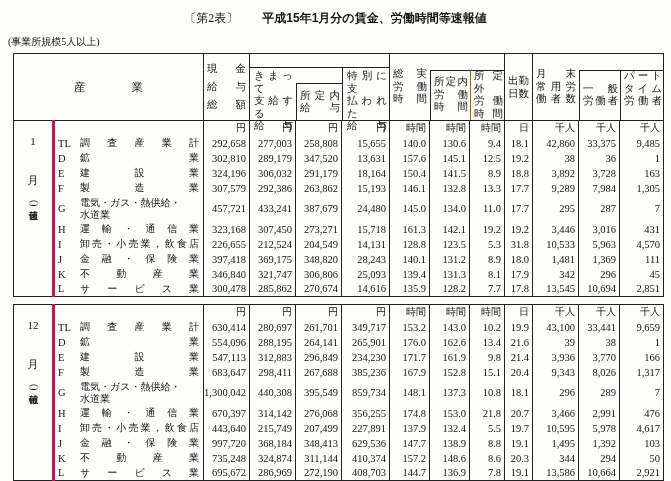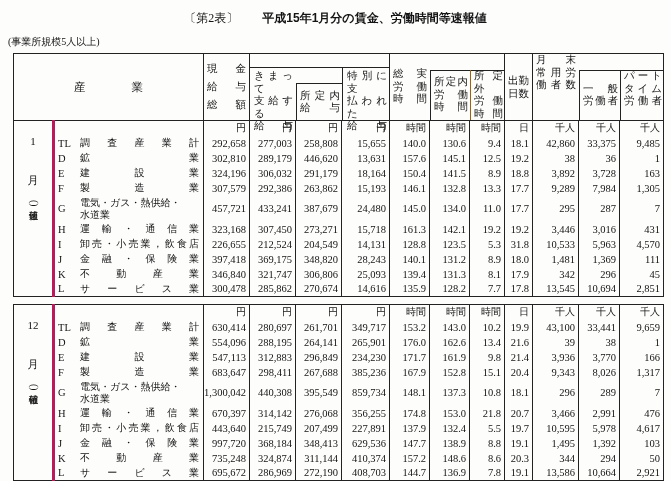--- a/index.html
+++ b/index.html
@@ -29,21 +29,21 @@
   .g1 .kimatte{position:absolute;left:1px;top:16px;width:45px;}
   .g1 .shoteinai{position:absolute;left:46px;width:46px;top:29px;bottom:0;
     border-left:1px solid #222;border-top:1px solid #222;
     display:flex;align-items:center;}
   .g1 .tokubetsu{position:absolute;left:94px;top:16px;width:46px;}
   .g2 .topline{left:40px;right:0;top:16px;}
   .g2 .sojitsu{position:absolute;left:0;top:0;bottom:0;width:40px;display:flex;align-items:center;}
   .g2 .s2a{position:absolute;left:40px;width:40px;top:16px;bottom:0;border-left:1px solid #222;display:flex;align-items:center;}
   .g2 .s2b{position:absolute;left:80px;width:35px;top:16px;bottom:0;border-left:1px solid #a16207;display:flex;align-items:center;}
   .g3 .topline{left:46px;right:0;top:16px;}
-  .g3 .getsumatsu{position:absolute;left:0;top:0;bottom:0;width:46px;display:flex;}
+  .g3 .getsumatsu{position:absolute;left:0;top:0;bottom:0;width:46px;display:flex;align-items:center;}
   .g3 .s3a{position:absolute;left:46px;width:41px;top:16px;bottom:0;border-left:1px solid #222;display:flex;align-items:center;}
   .g3 .s3b{position:absolute;left:87px;width:44px;top:16px;bottom:0;border-left:1px solid #222;display:flex;align-items:flex-start;}
   
   tbody tr{height:15px;}
   tbody td{font-size:10.5px;vertical-align:middle;}
   td.val{border-left:1px solid #222;text-align:right;padding-right:3px;}
   td.unit{border-left:1px solid #222;text-align:right;padding-right:3px;font-size:10px;}
   td.icell{border-left:3px solid #be185d;}
   td.mcell{border-right:1px solid #222;vertical-align:top;}
   .iwrap{display:flex;align-items:center;}
@@ -190,21 +190,21 @@
         </tr>
         <tr>
           <td class="icell">
             <div class="iwrap">
               <span class="code">D</span>
               <div class="iname">鉱業</div>
             </div>
           </td>
           <td class="val">302,810</td>
           <td class="val">289,179</td>
-          <td class="val">446,620</td>
+          <td class="val">347,520</td>
           <td class="val">13,631</td>
           <td class="val">157.6</td>
           <td class="val">145.1</td>
           <td class="val">12.5</td>
           <td class="val">19.2</td>
           <td class="val">38</td>
           <td class="val">36</td>
           <td class="val">1</td>
         </tr>
         <tr>

